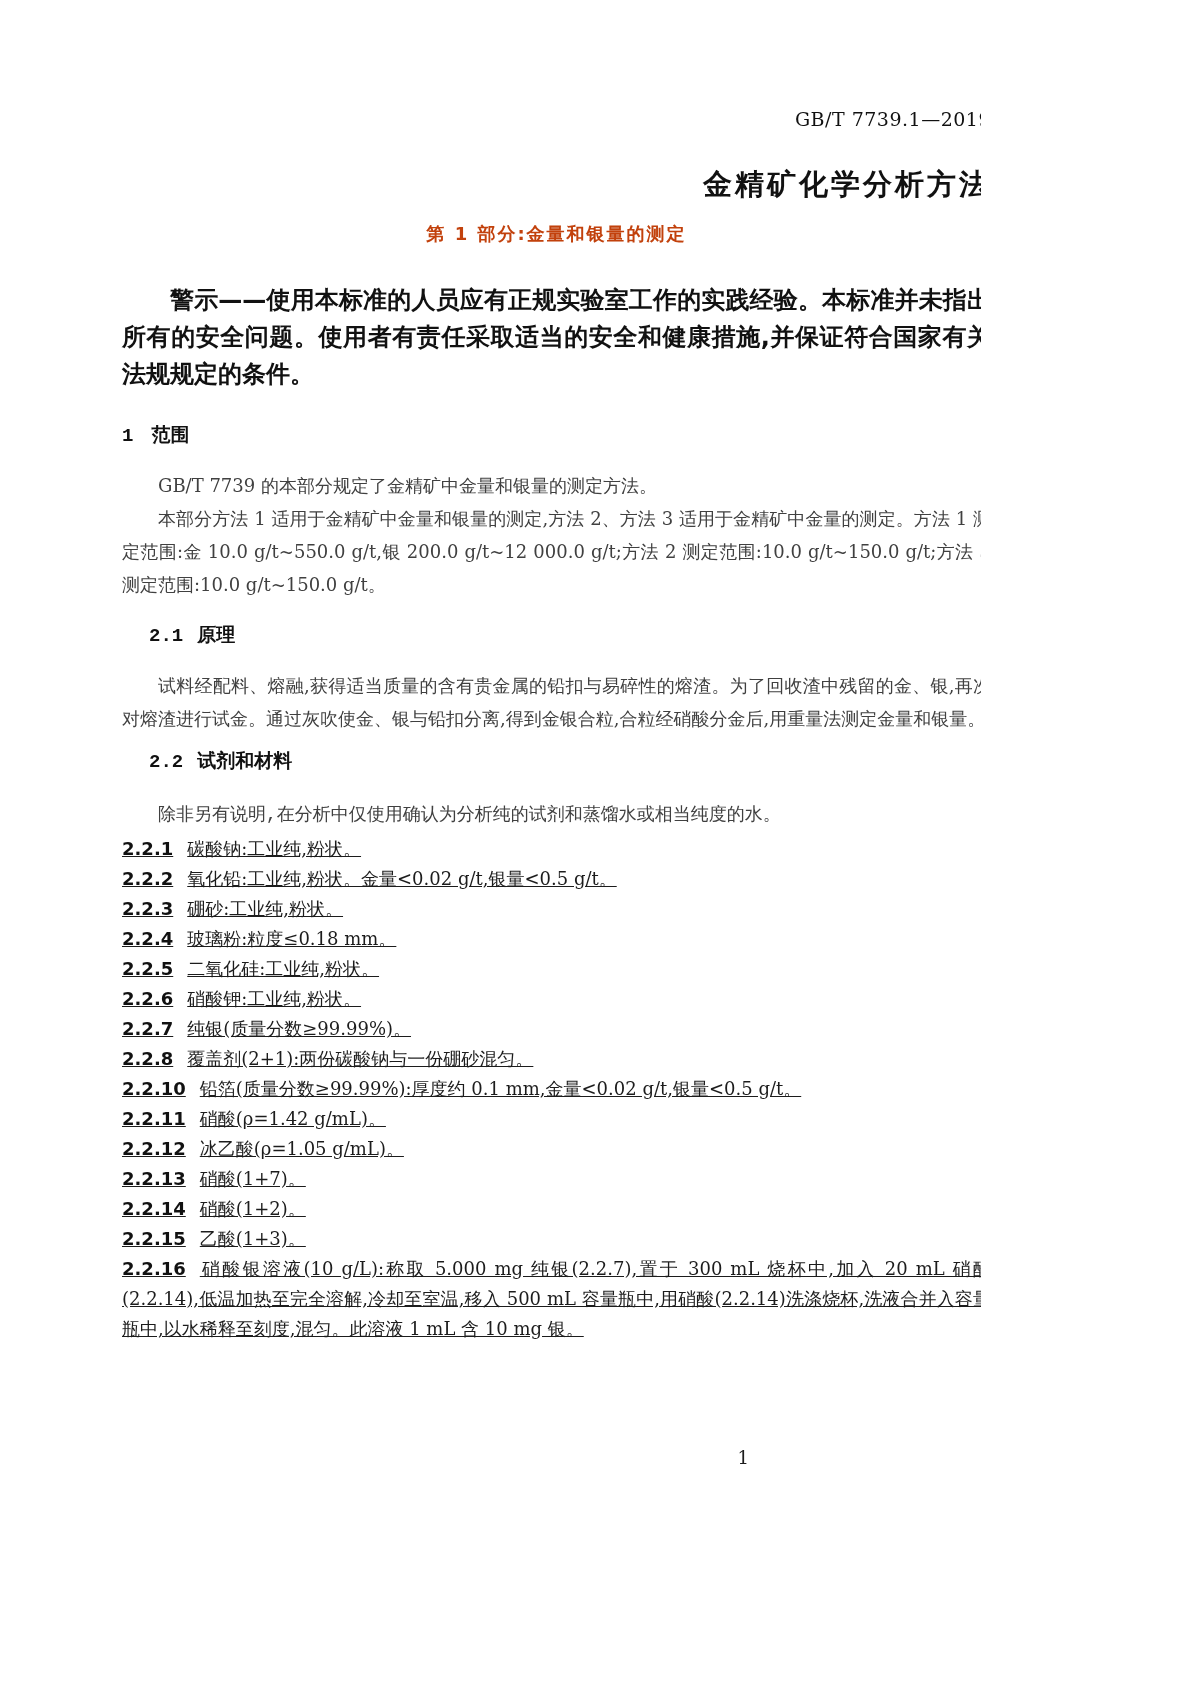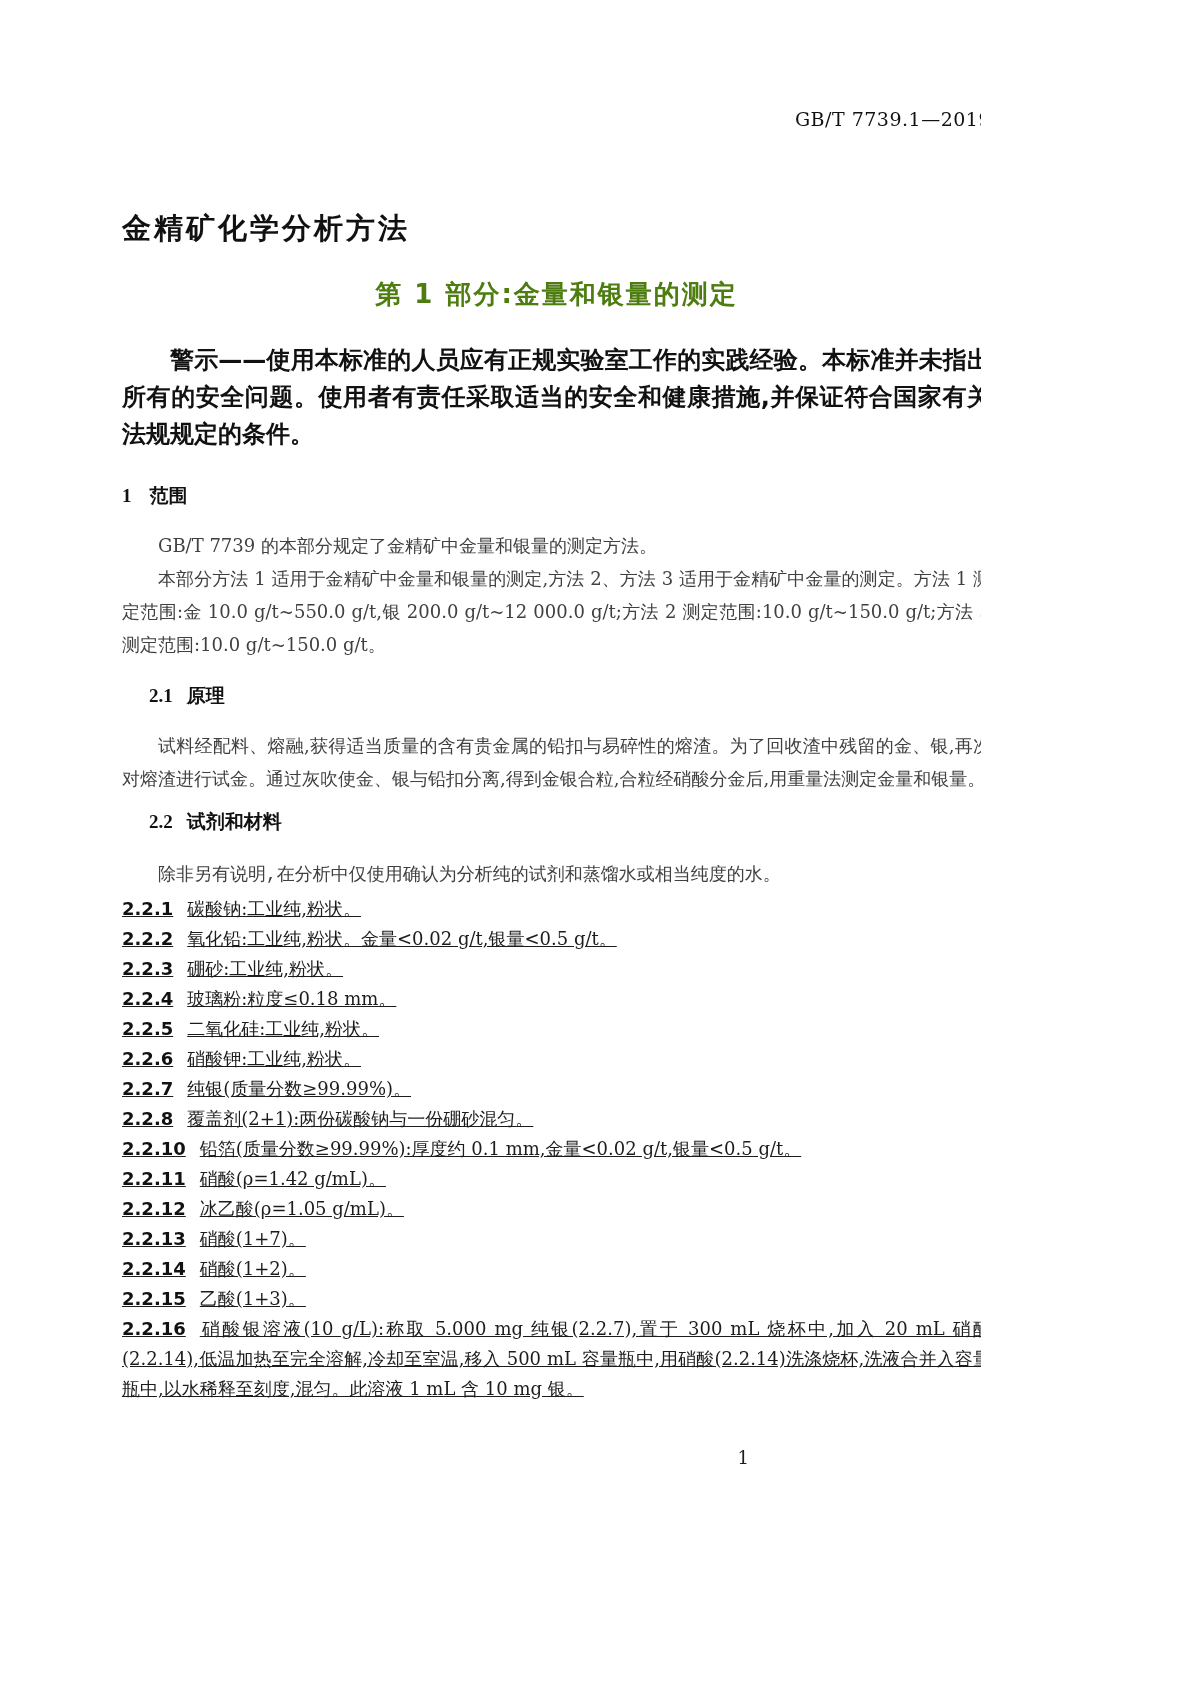--- a/index.html
+++ b/index.html
@@ -25,51 +25,51 @@
     padding: 106px 200px 0 122px;
   }
   .doc-number {
     text-align: right;
     font-size: 19px;
     line-height: 26px;
     letter-spacing: 0.5px;
     color: #111;
   }
   .title1 {
-    margin-top: 76px;
-    text-align: left;
+    margin-top: 32px;
+    text-align: right;
     font-family: "DejaVu Sans", "Liberation Sans", sans-serif;
     font-weight: bold;
     font-size: 29px;
     line-height: 40px;
     letter-spacing: 3px;
     color: #111;
   }
   .title2 {
-    margin-top: 28px;
+    margin-top: 12px;
     text-align: center;
     font-family: "DejaVu Sans", "Liberation Sans", sans-serif;
     font-weight: bold;
-    font-size: 26px;
+    font-size: 18px;
     line-height: 36px;
     letter-spacing: 2px;
-    color: #4d7c0f;
+    color: #c2410c;
   }
   .warning {
     margin: 30px 0 0 0;
     font-family: "DejaVu Sans", "Liberation Sans", sans-serif;
     font-weight: bold;
     font-size: 24px;
     line-height: 37px;
     text-align: justify;
     text-indent: 2em;
     color: #111;
   }
   .sec-heading {
-    font-family: Liberation Serif, serif;
+    font-family: Liberation Mono, monospace;
     font-weight: bold;
     font-size: 19px;
     line-height: 26px;
     color: #111;
   }
   .sec-heading.lvl1 .sec-num { margin-right: 18px; }
   .sec-heading.lvl2 .sec-num { margin-right: 14px; margin-left: 27px; }
   .mt-s1  { margin-top: 30px; }
   .mt-s2  { margin-top: 26px; }
   .mt-s21 { margin-top: 22px; }

